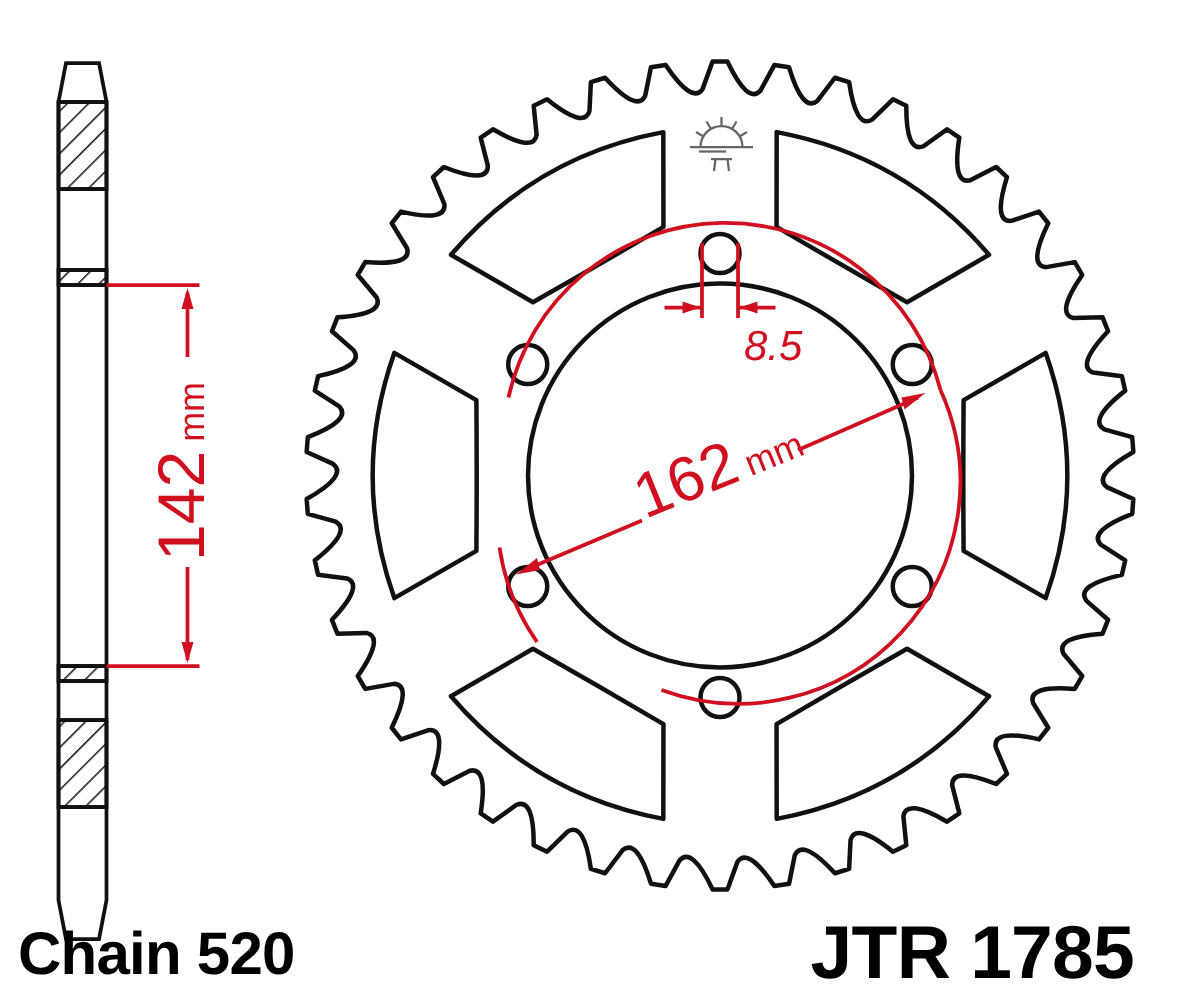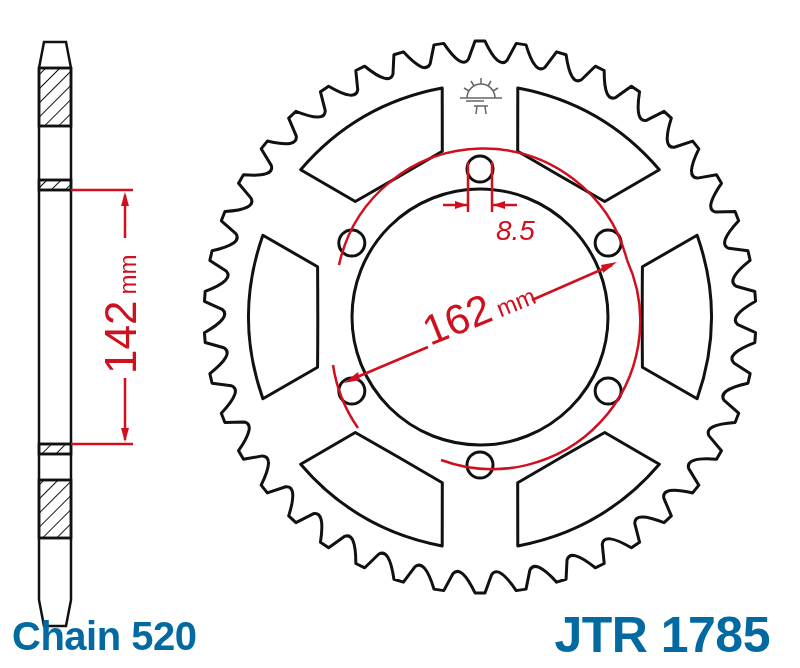--- a/index.html
+++ b/index.html
@@ -1,20 +1,20 @@
 <!DOCTYPE html>
 <html><head>
 <meta charset="utf-8">
 <style>
   html, body { margin:0; padding:0; background:#ffffff; }
   body { width:800px; height:668px; position:relative; overflow:hidden; font-family:"Liberation Sans", sans-serif; }
   #drawing { position:absolute; left:0; top:0; }
-  .caption { position:absolute; font-family:"Liberation Sans", sans-serif; font-weight:bold; color:#0369a1; }
+  .caption { position:absolute; font-family:"Liberation Sans", sans-serif; font-weight:bold; color:#000000; }
   #chain-label { left:12px; top:614px; font-size:40px; letter-spacing:-0.5px; }
-  #part-number { right:30px; top:606px; font-size:50px; letter-spacing:-0.5px; }
+  #part-number { right:44px; top:606px; font-size:50px; letter-spacing:-0.5px; }
   .dim { fill:#d0101e; font-family:"Liberation Sans", sans-serif; }
 </style>
 </head>
 <body>
 
 <svg id="drawing" width="800" height="668" viewBox="0 0 800 668">
 
   <g stroke="#111" stroke-width="2.5" fill="none">
     <defs>
       <pattern id="hatch" width="10" height="10" patternUnits="userSpaceOnUse" patternTransform="rotate(45)">

